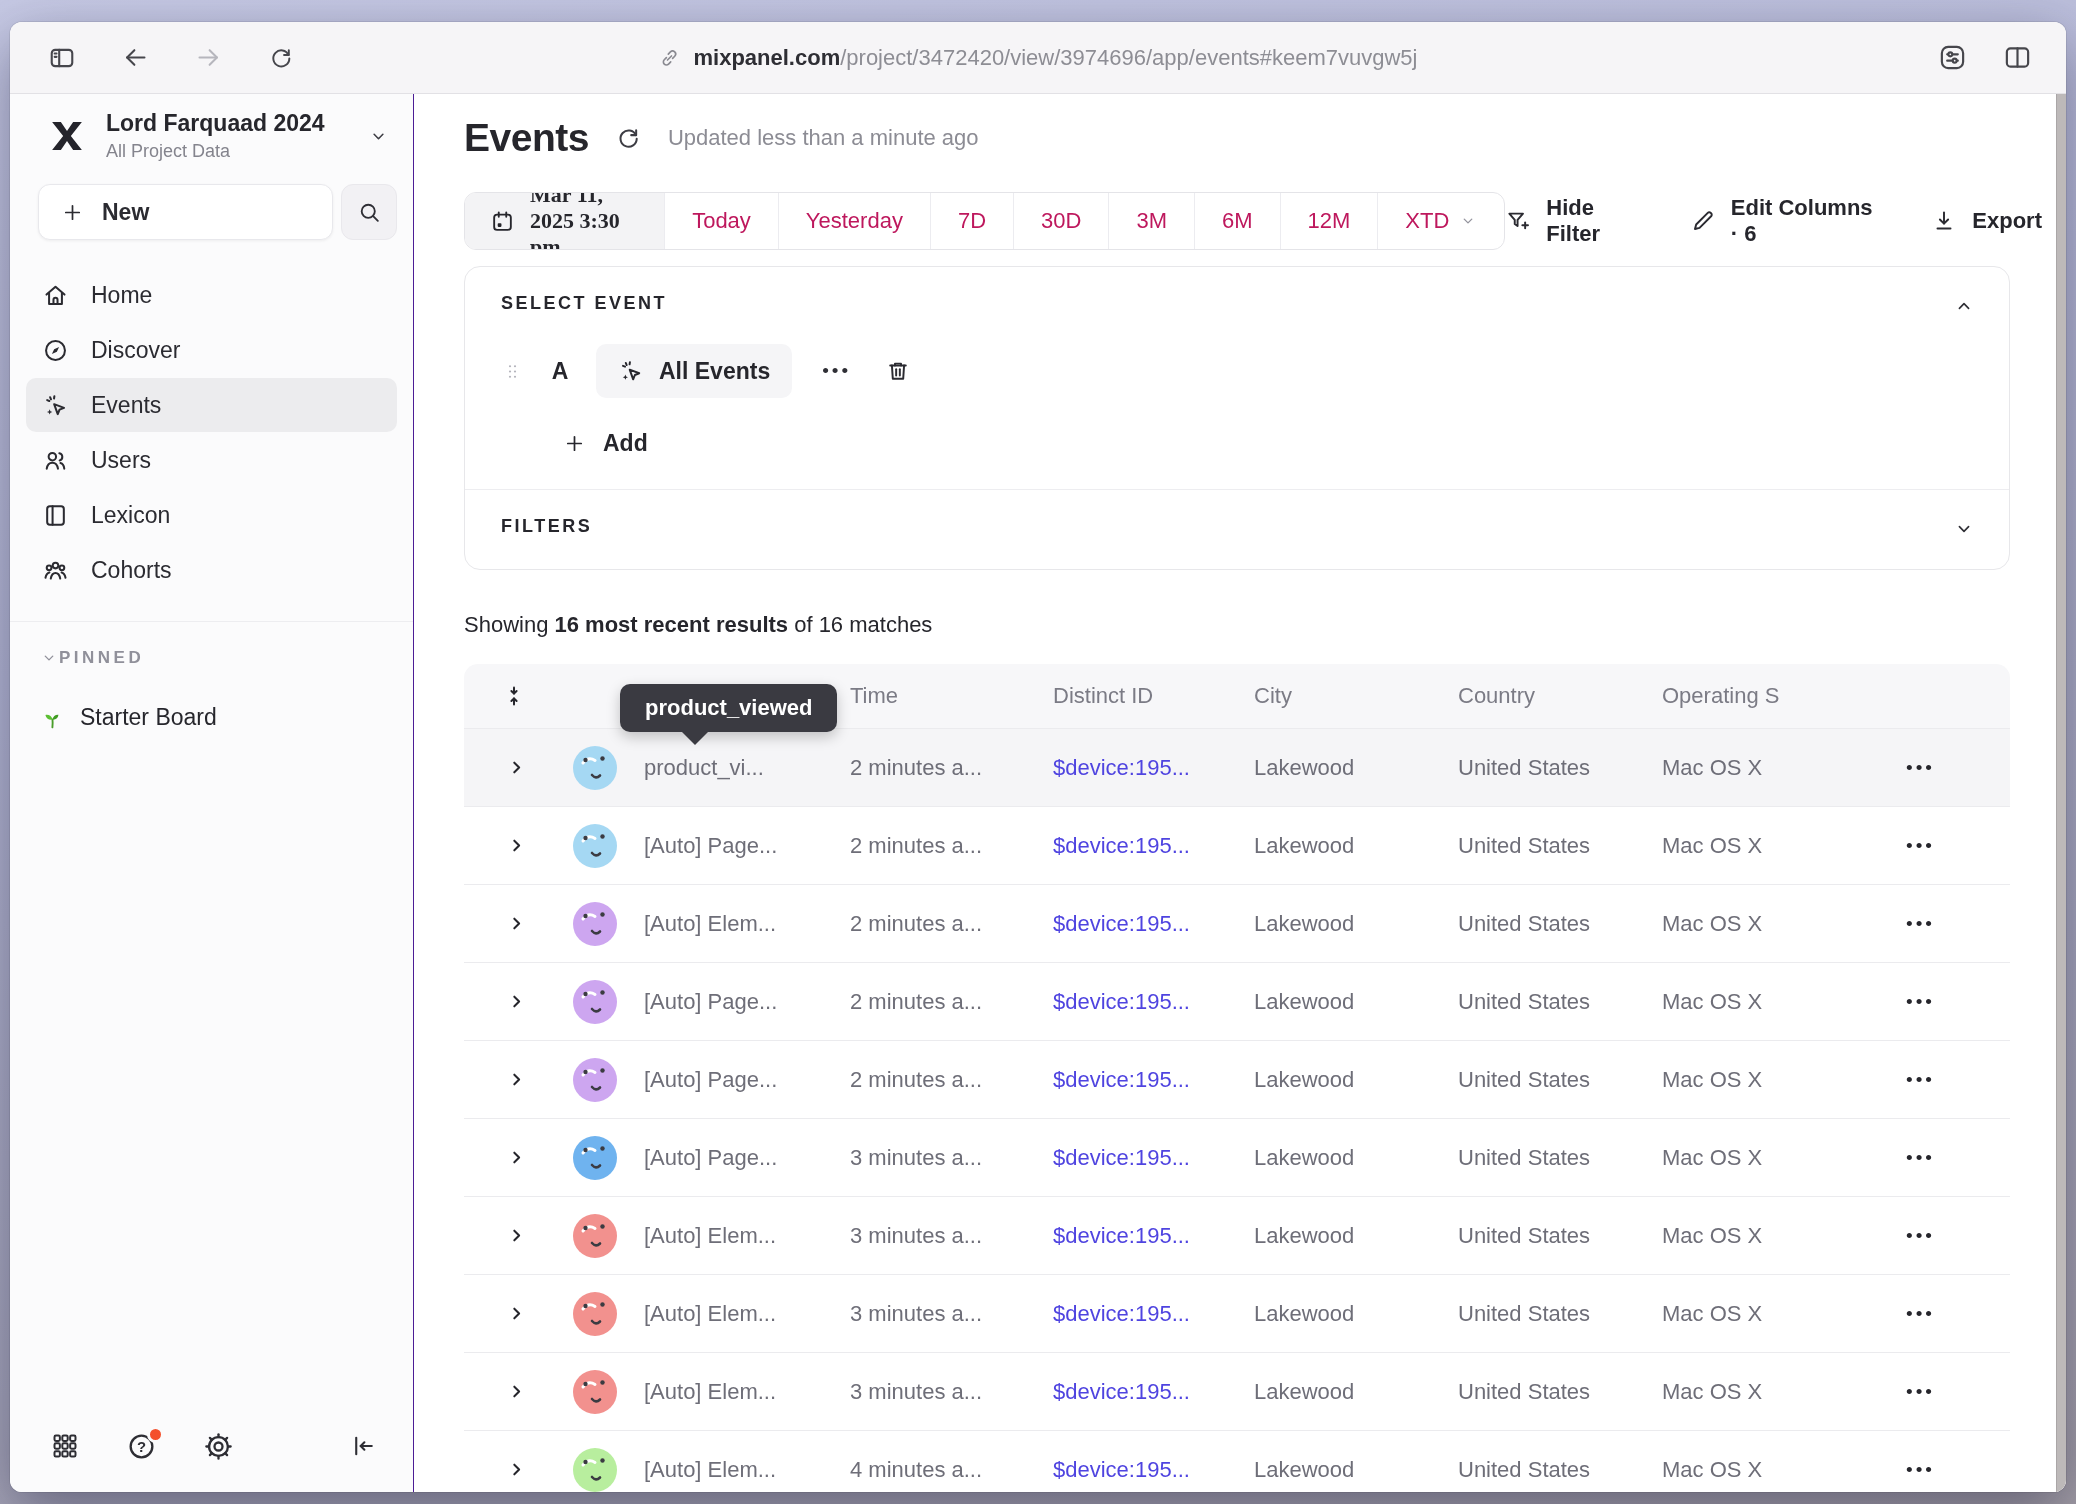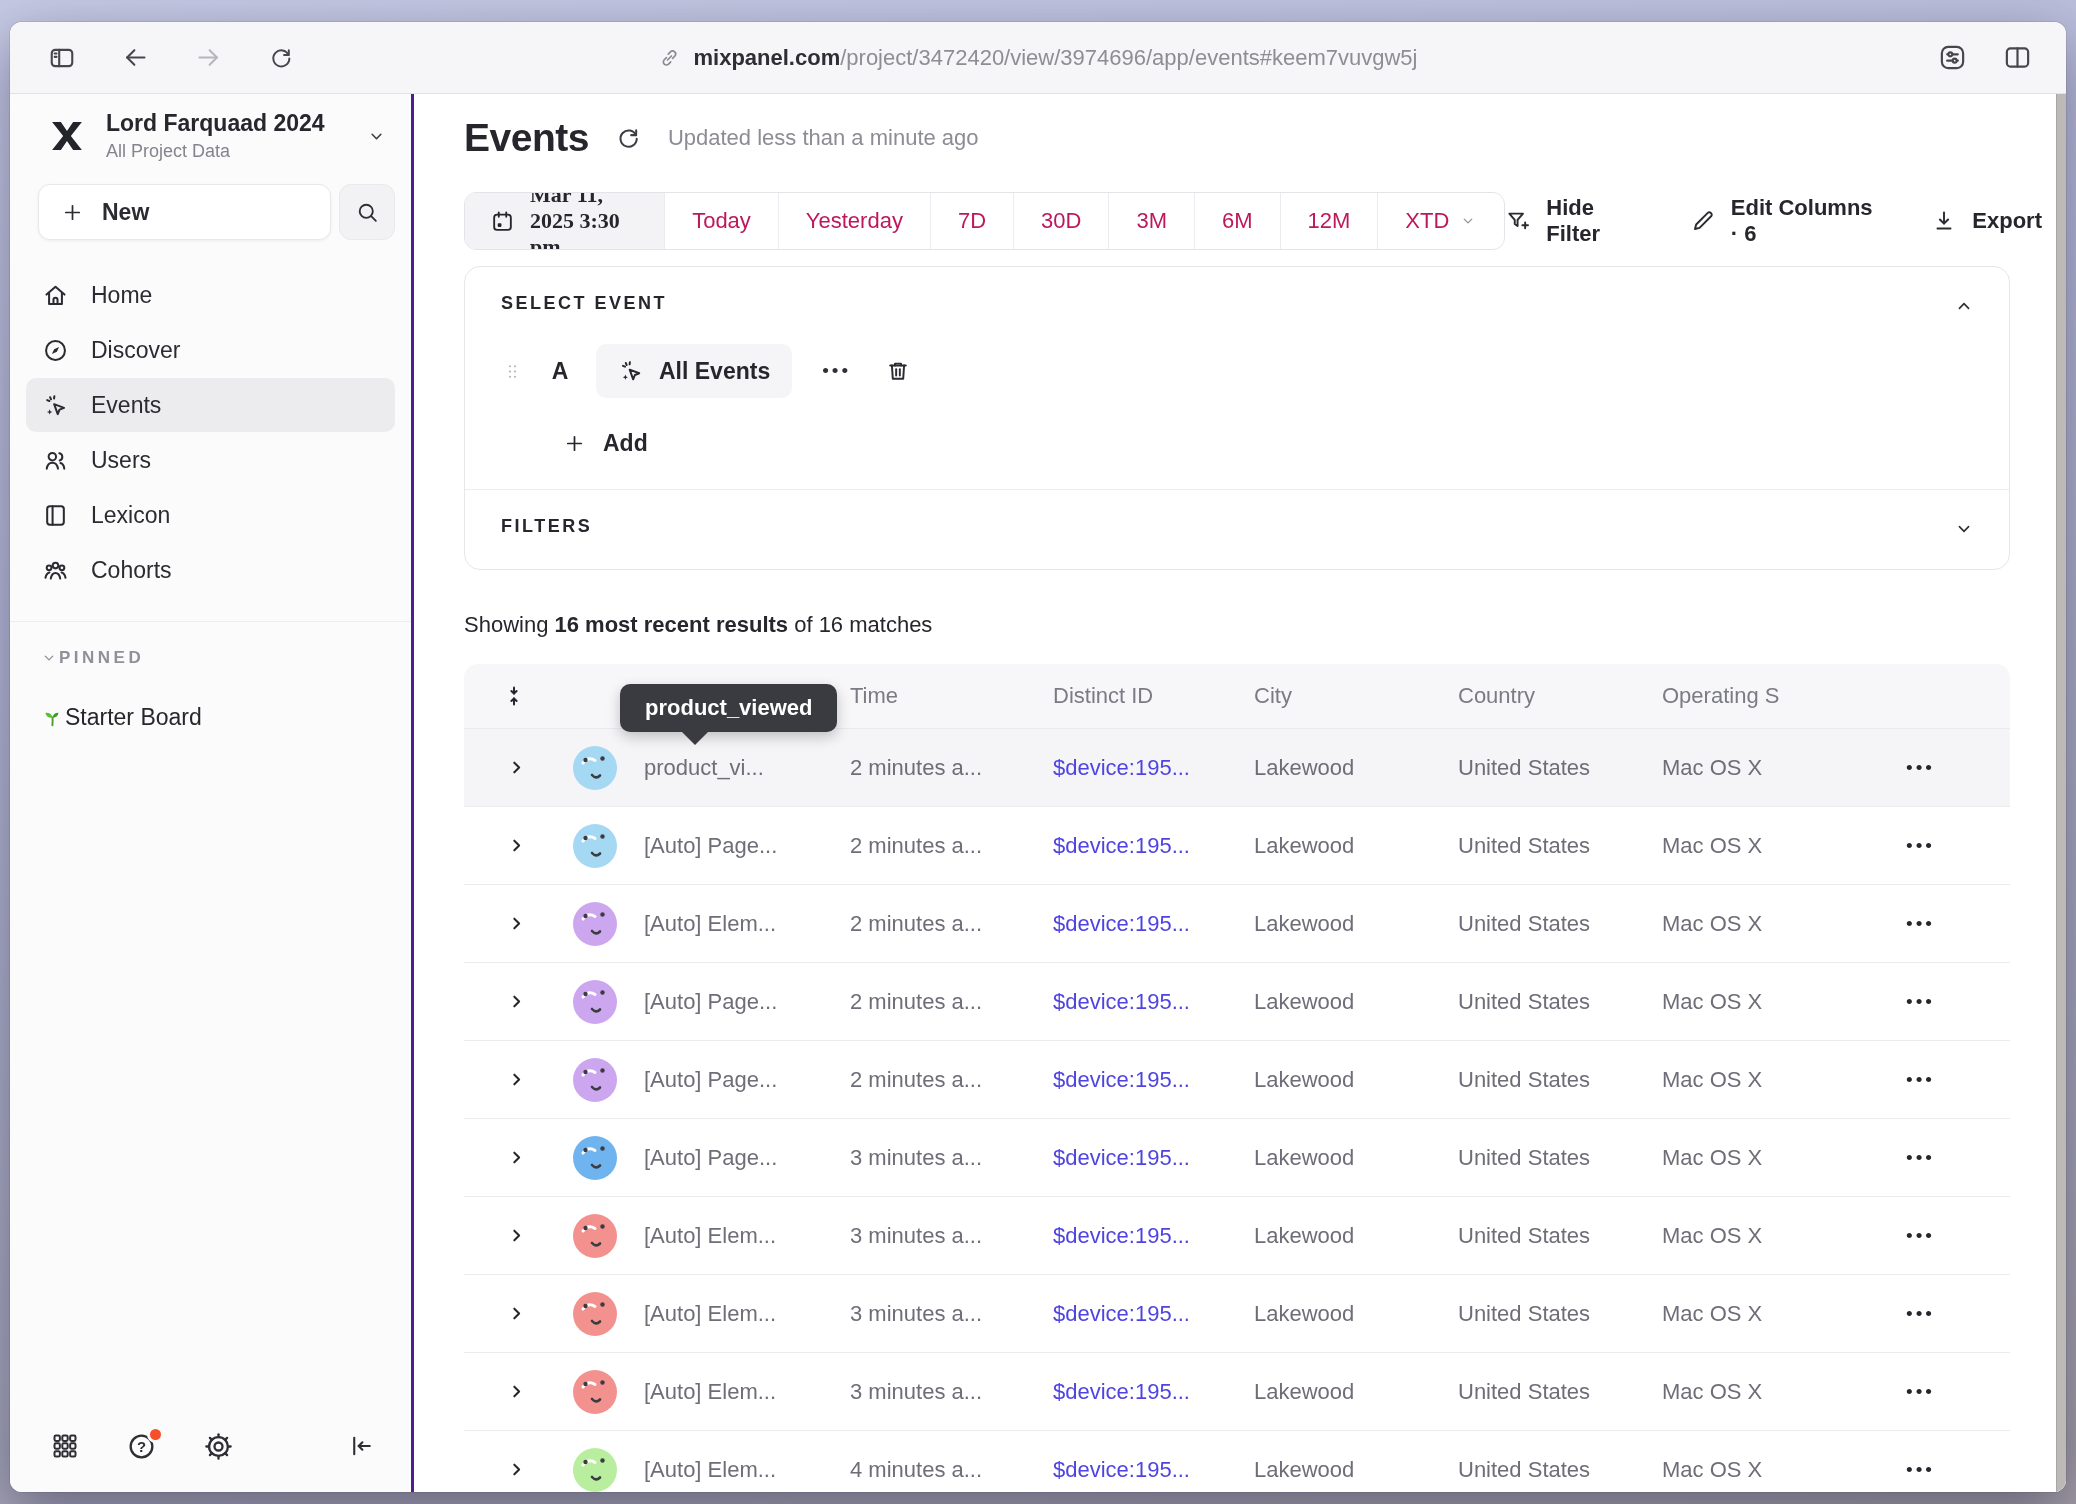--- a/index.html
+++ b/index.html
@@ -20,40 +20,40 @@
   .tb-left { display:flex; align-items:center; gap:46px; padding-left:38px; color:#46464c; }
   .tb-btn { display:flex; cursor:default; }
   .tb-btn.dim { color:#b6b6bd; }
   .url { position:absolute; left:50%; top:50%; transform:translate(-50%,-50%); display:flex; align-items:center; gap:13px; white-space:nowrap; }
   .url-link { color:#8a8a91; display:flex; }
   .url-host { font-size:22px; color:#2e2e34; font-weight:700; }
   .url-path { font-size:22px; color:#8d8d94; }
   .tb-right { margin-left:auto; display:flex; align-items:center; gap:36px; padding-right:34px; color:#46464c; }
   
   .app { flex:1; display:flex; min-height:0; }
-  .sidebar { flex:0 0 404px; background:#fbfbfc; border-right:3px solid #4c1d95; position:relative; }
+  .sidebar { flex:0 0 404px; background:#fbfbfc; border-right:1px solid #4c1d95; position:relative; }
   .project { display:flex; align-items:center; gap:18px; padding:16px 24px 0 36px; cursor:default; }
   .project-text { flex:1; min-width:0; }
   .project-name { font-size:23px; font-weight:700; color:#26262c; }
   .project-sub { font-size:18px; color:#84848d; margin-top:4px; }
   .proj-chev { color:#3c3c43; display:flex; }
   .newrow { display:flex; gap:8px; padding:22px 16px 0 28px; align-items:center; }
   .new-btn { flex:1; height:56px; background:#fff; border:1px solid #e8e8ec; box-shadow:0 1px 3px rgba(0,0,0,.06);
     border-radius:12px; display:flex; align-items:center; gap:18px; padding-left:22px;
     font-family:inherit; font-size:23px; font-weight:600; color:#2b2b31; }
   .search-btn { width:56px; height:56px; border-radius:12px; background:#f2f1f4; border:1px solid #e9e8ec;
     display:flex; align-items:center; justify-content:center; color:#2f2f35; }
   .nav { margin-top:28px; padding:0 16px; display:flex; flex-direction:column; gap:1px; }
   .nav-item { height:54px; display:flex; align-items:center; gap:22px; padding-left:16px; border-radius:10px; font-size:23px; color:#2b2b31; cursor:default; }
   .nav-item.active { background:#ececee; }
   .nav-ic { display:flex; color:#2b2b31; }
   .sb-divider { border-top:1px solid #ededf0; margin-top:24px; }
   .pinned-hdr { display:flex; align-items:center; gap:1px; padding:26px 0 0 30px; color:#90909a; font-size:17px; font-weight:700; letter-spacing:3.5px; }
   .pinned-hdr .chev { color:#90909a; display:flex; }
-  .pinned-item { display:flex; align-items:flex-start; padding:36px 0 0 30px; font-size:23px; color:#26262c; font-weight:500; }
+  .pinned-item { display:flex; align-items:flex-end; gap:15px; padding:36px 0 0 30px; font-size:23px; color:#26262c; font-weight:500; }
   .sb-bottom { position:absolute; left:0; right:0; bottom:0; height:80px; display:flex; align-items:center; gap:46px; padding:0 36px 12px 40px; color:#2e2e34; }
   .help-wrap { position:relative; display:flex; }
   .help-dot { position:absolute; top:-5px; right:-7px; width:17px; height:17px; border-radius:50%; border:3px solid #fbfbfc; }
   .collapse { margin-left:auto; display:flex; color:#2e2e34; }
   
   .main { flex:1; position:relative; background:#fff; padding-left:50px; overflow:hidden; }
   .scrollbar { position:absolute; right:0; top:0; bottom:0; width:10px; background:#bdb9b9; border-left:1px solid #aaa6a7; }
   .title-row { display:flex; align-items:center; gap:26px; margin-top:22px; }
   .page-title { font-size:39px; font-weight:700; letter-spacing:-.5px; color:#26262c; }
   .refresh { display:flex; color:#3d3d44; }

